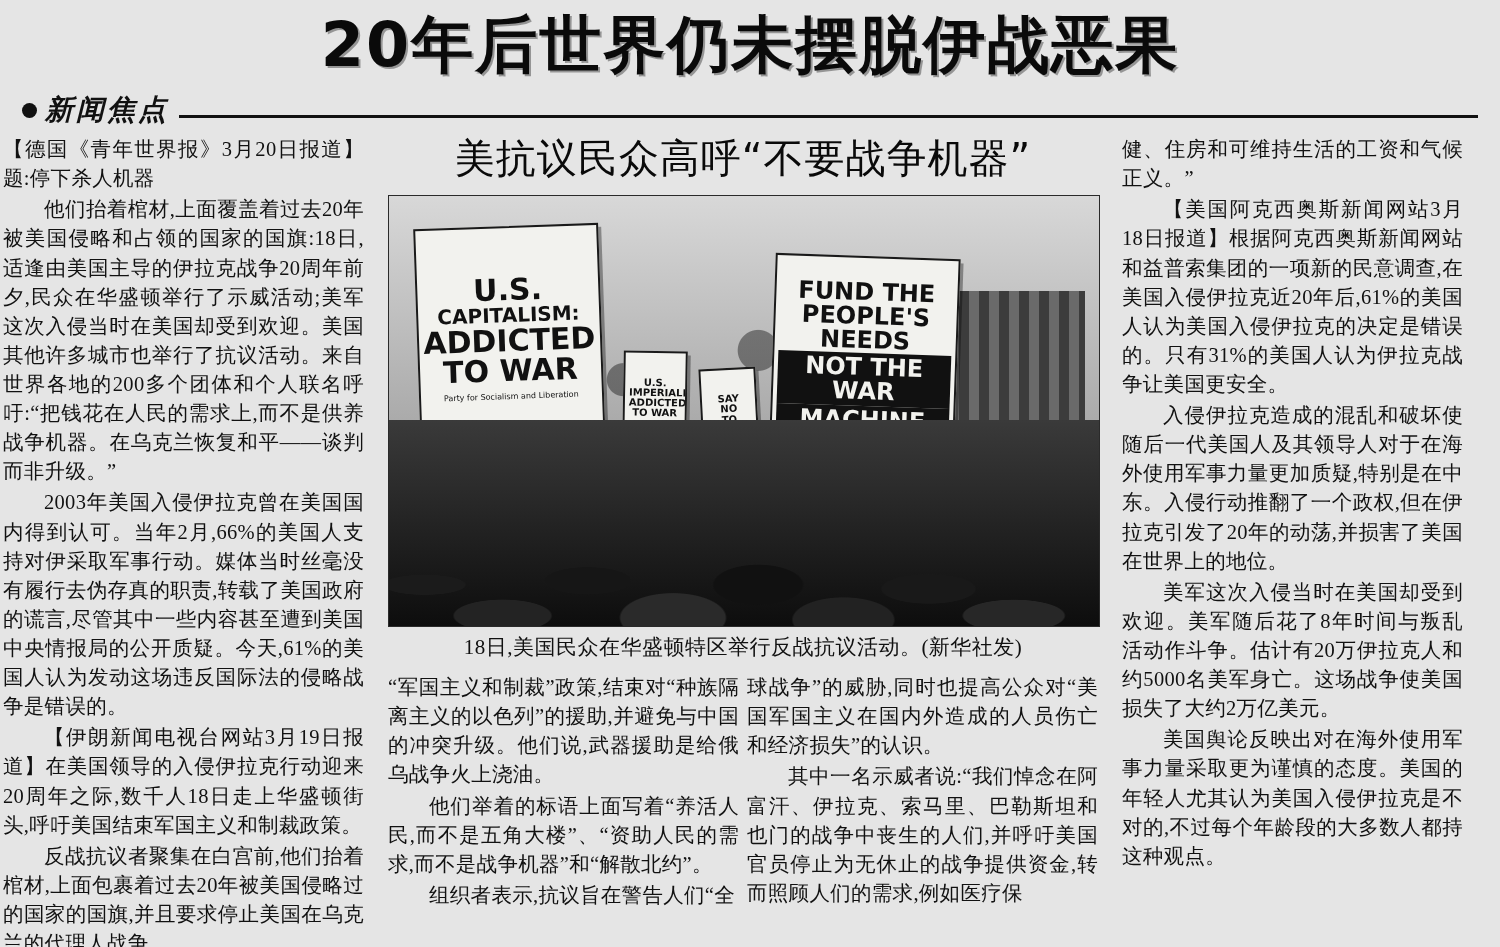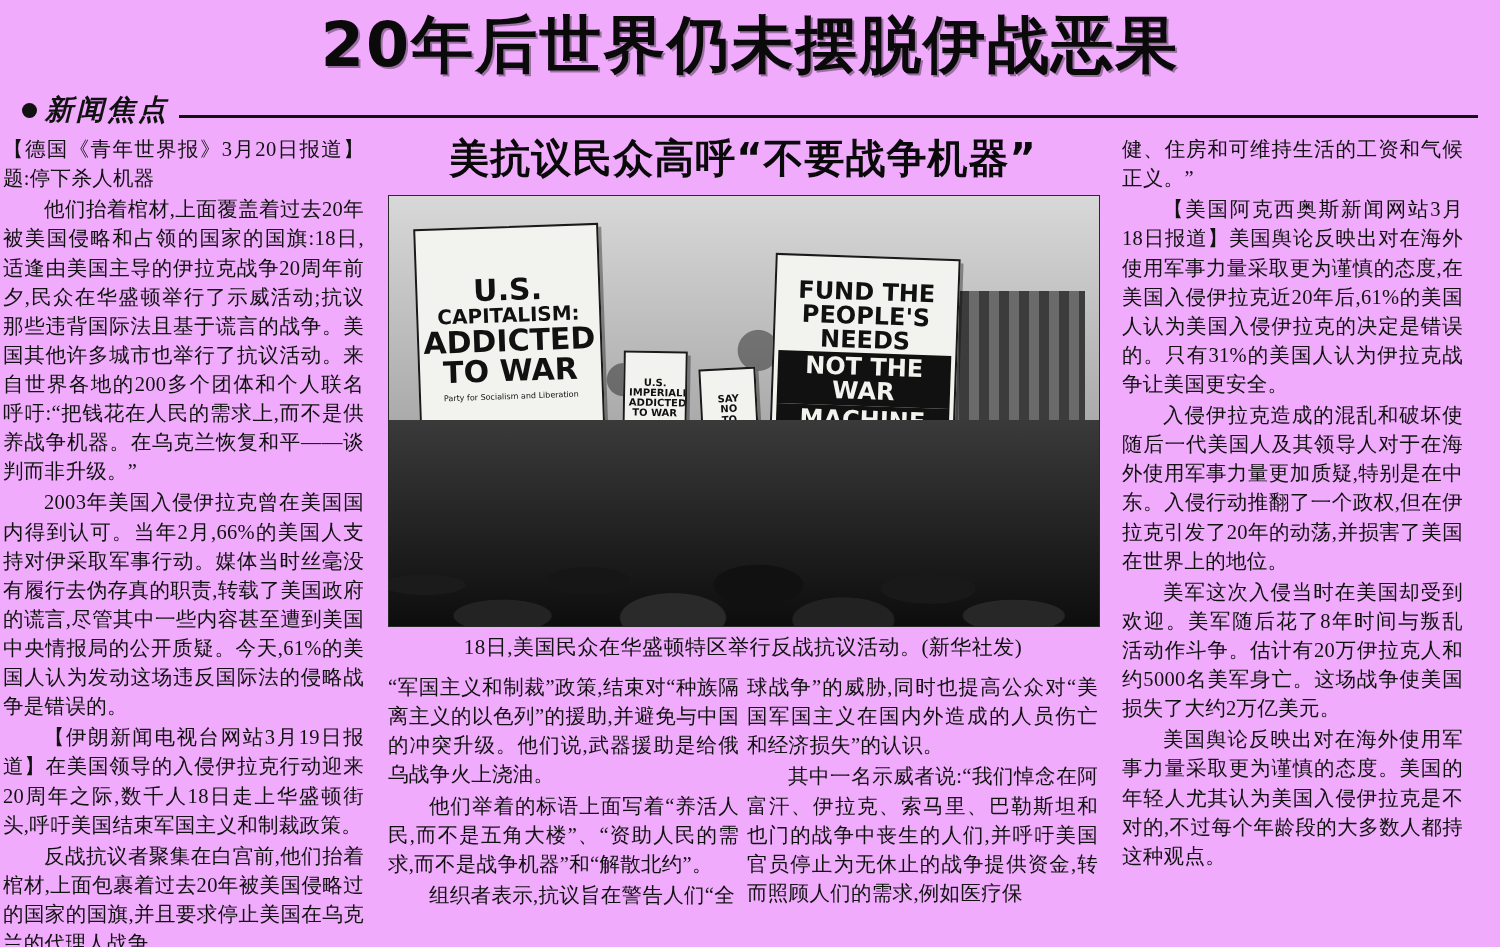--- a/index.html
+++ b/index.html
@@ -11,21 +11,21 @@
     width: 1500px;
     height: 947px;
     font-family: "Liberation Serif", "DejaVu Serif", serif;
     color: #111;
     overflow: hidden;
   }
   .page {
     position: relative;
     width: 1500px;
     height: 947px;
-    background: #f0abfc;
+    background: #e5e5e5;
   }
 
   
   .masthead {
     text-align: center;
     padding: 12px 0 4px 0;
   }
   .masthead-title {
     font-family: "DejaVu Sans", sans-serif;
     font-weight: bold;
@@ -98,21 +98,21 @@
     text-justify: inter-character;
     letter-spacing: 0.3px;
   }
   p.indent {
     text-indent: 2em;
   }
 
   
   .mid-headline {
     font-family: "DejaVu Sans", sans-serif;
-    font-weight: bold;
+    font-weight: normal;
     font-size: 40px;
     line-height: 1.15;
     text-align: center;
     letter-spacing: 1px;
     margin: 0 0 14px 0;
     color: #0a0a0a;
   }
 
   
   .photo-wrap {
@@ -246,21 +246,21 @@
   <div class="section-bar">
     <span class="bullet-dot"></span>
     <span class="section-label">新闻焦点</span>
     <span class="section-rule"></span>
   </div>
 
   <div class="columns">
 
     <div class="col col-left">
       <p class="body">【德国《青年世界报》3月20日报道】题:停下杀人机器</p>
-      <p class="body indent">他们抬着棺材,上面覆盖着过去20年被美国侵略和占领的国家的国旗:18日,适逢由美国主导的伊拉克战争20周年前夕,民众在华盛顿举行了示威活动;抗议那些违背国际法且基于谎言的战争。美国其他许多城市也举行了抗议活动。来自世界各地的200多个团体和个人联名呼吁:“把钱花在人民的需求上,而不是供养战争机器。在乌克兰恢复和平——谈判而非升级。”</p>
+      <p class="body indent">他们抬着棺材,上面覆盖着过去20年被美国侵略和占领的国家的国旗:18日,适逢由美国主导的伊拉克战争20周年前夕,民众在华盛顿举行了示威活动;美军这次入侵当时在美国却受到欢迎。美国其他许多城市也举行了抗议活动。来自世界各地的200多个团体和个人联名呼吁:“把钱花在人民的需求上,而不是供养战争机器。在乌克兰恢复和平——谈判而非升级。”</p>
       <p class="body indent">2003年美国入侵伊拉克曾在美国国内得到认可。当年2月,66%的美国人支持对伊采取军事行动。媒体当时丝毫没有履行去伪存真的职责,转载了美国政府的谎言,尽管其中一些内容甚至遭到美国中央情报局的公开质疑。今天,61%的美国人认为发动这场违反国际法的侵略战争是错误的。</p>
       <p class="body indent">【伊朗新闻电视台网站3月19日报道】在美国领导的入侵伊拉克行动迎来20周年之际,数千人18日走上华盛顿街头,呼吁美国结束军国主义和制裁政策。</p>
       <p class="body indent">反战抗议者聚集在白宫前,他们抬着棺材,上面包裹着过去20年被美国侵略过的国家的国旗,并且要求停止美国在乌克兰的代理人战争。</p>
 
     </div>
 
     <div class="col col-mid">
       <div class="mid-headline">美抗议民众高呼“不要战争机器”</div>
 
       <div class="photo-wrap">
@@ -314,20 +314,20 @@
         </div>
         <div class="mid-subcol">
           <p class="body">球战争”的威胁,同时也提高公众对“美国军国主义在国内外造成的人员伤亡和经济损失”的认识。</p>
           <p class="body indent">其中一名示威者说:“我们悼念在阿富汗、伊拉克、索马里、巴勒斯坦和也门的战争中丧生的人们,并呼吁美国官员停止为无休止的战争提供资金,转而照顾人们的需求,例如医疗保</p>
         </div>
       </div>
     </div>
 
     <div class="col col-right">
       <p class="body">健、住房和可维持生活的工资和气候正义。”</p>
-      <p class="body indent">【美国阿克西奥斯新闻网站3月18日报道】美国舆论反映出对在海外使用军事力量采取更为谨慎的态度,在美国入侵伊拉克近20年后,61%的美国人认为美国入侵伊拉克的决定是错误的。只有31%的美国人认为伊拉克战争让美国更安全。</p>
+      <p class="body indent">【美国阿克西奥斯新闻网站3月18日报道】根据阿克西奥斯新闻网站和益普索集团的一项新的民意调查,在美国入侵伊拉克近20年后,61%的美国人认为美国入侵伊拉克的决定是错误的。只有31%的美国人认为伊拉克战争让美国更安全。</p>
       <p class="body indent">入侵伊拉克造成的混乱和破坏使随后一代美国人及其领导人对于在海外使用军事力量更加质疑,特别是在中东。入侵行动推翻了一个政权,但在伊拉克引发了20年的动荡,并损害了美国在世界上的地位。</p>
       <p class="body indent">美军这次入侵当时在美国却受到欢迎。美军随后花了8年时间与叛乱活动作斗争。估计有20万伊拉克人和约5000名美军身亡。这场战争使美国损失了大约2万亿美元。</p>
       <p class="body indent">美国舆论反映出对在海外使用军事力量采取更为谨慎的态度。美国的年轻人尤其认为美国入侵伊拉克是不对的,不过每个年龄段的大多数人都持这种观点。</p>
     </div>
 
   </div>
 </div>
 
 </body></html>

